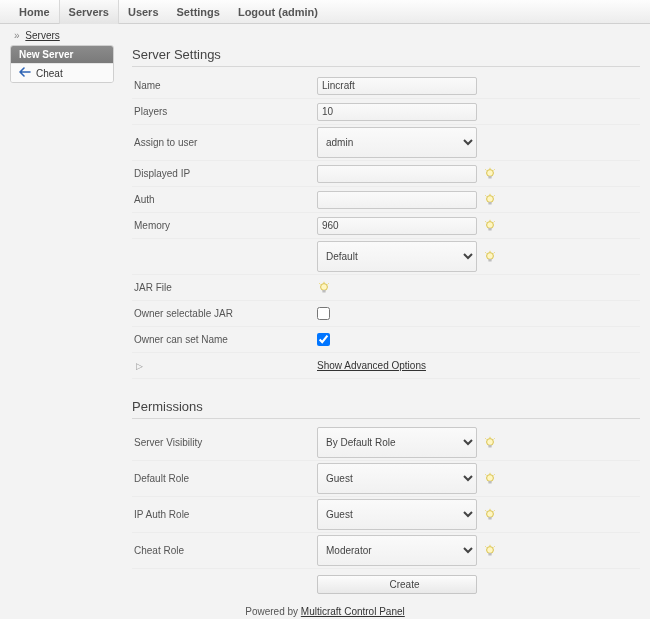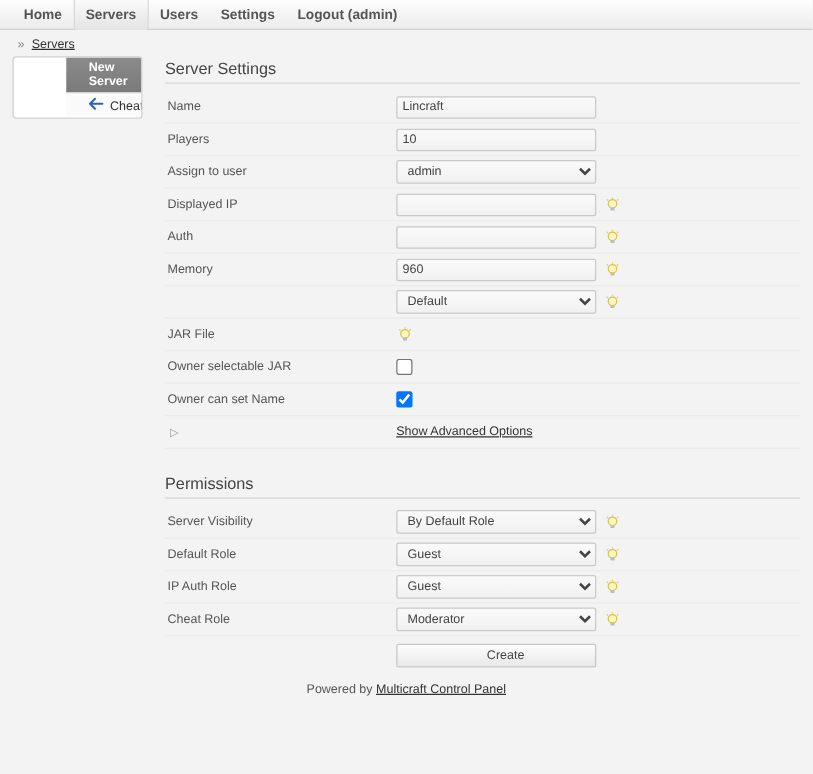--- a/index.html
+++ b/index.html
@@ -54,27 +54,26 @@
   .sidebar {
     width: 104px;
     flex: 0 0 104px;
     border: 1px solid #cfcfcf;
     border-radius: 3px;
     overflow: hidden;
     background: #fff;
   }
   .side-item {
     display: flex;
-    align-items: flex-end;
+    align-items: center;
     gap: 5px;
-    padding: 3px 18px;
+    padding: 3px 8px;
     font-size: 10px;
     border-bottom: 1px solid #e6e6e6;
     cursor: pointer;
-    margin-left: 42px;
   }
   .side-item:last-child { border-bottom: none; }
   .side-item.active {
     background: linear-gradient(#8b8b8b, #7a7a7a);
     color: #fff;
     font-weight: 600;
   }
   .side-item.back { color: #333; background: #fafafa; }
   .side-item.back svg { width: 12px; height: 10px; }
   
@@ -115,21 +114,21 @@
   input[type=text], select {
     width: 160px;
     height: 18px;
     font-size: 10px;
     padding: 0 4px;
     border: 1px solid #c9c9c9;
     border-radius: 2px;
     background: linear-gradient(#fafafa, #f1f1f1);
     color: #444;
   }
-  select { height: 19px; }
+  select { height: 31px; }
   input[type=checkbox] {
     width: 13px; height: 13px; margin: 0;
   }
   .hint {
     width: 14px; height: 14px;
     display: inline-flex;
   }
   .hint svg { width: 14px; height: 14px; }
   .adv-toggle {
     display: flex;

